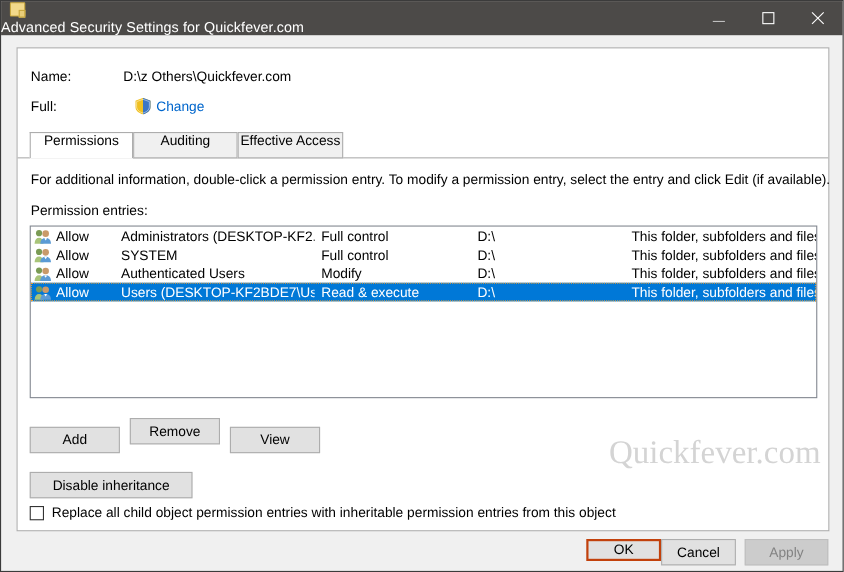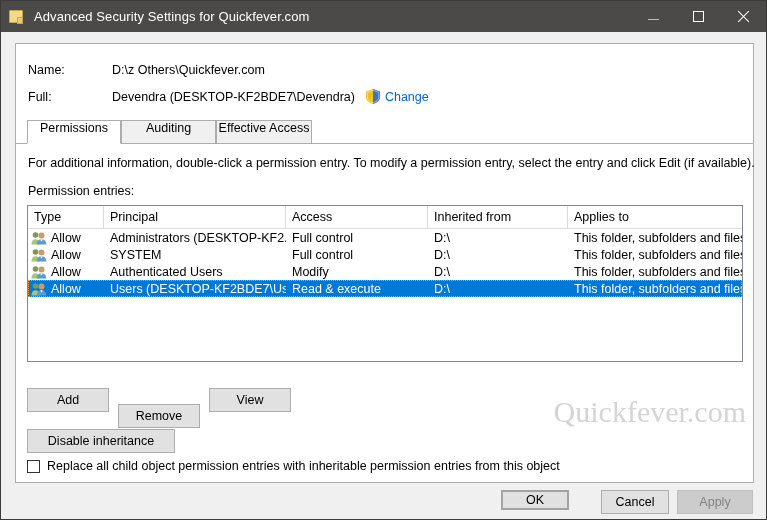--- a/index.html
+++ b/index.html
@@ -28,21 +28,21 @@
   }
 
   
   .titlebar {
     position: absolute;
     left: 0; top: 0;
     width: 765px;
     height: 31px;
     background: #4c4a48;
     display: flex;
-    align-items: center;
+    flex-direction: column;
   }
   .title-icon {
     width: 16px;
     height: 16px;
     margin-left: 8px;
     margin-right: 9px;
     position: relative;
     flex: 0 0 auto;
   }
   .folder-back {
@@ -276,21 +276,21 @@
     font-size: 12.5px;
     color: #000;
     display: flex;
     align-items: center;
     justify-content: center;
     cursor: default;
     padding: 5px;
   }
 
   .btn-add     { left: 11px;  top: 344px; width: 82px;  height: 24px; }
-  .btn-remove  { left: 102px; top: 360px; width: 82px;  height: 24px; }
+  .btn-remove  { left: 102px; top: 336px; width: 82px;  height: 24px; }
   .btn-view    { left: 193px; top: 344px; width: 82px;  height: 24px; }
   .btn-inherit { left: 11px;  top: 385px; width: 148px; height: 24px; }
 
   
   .watermark {
     position: absolute;
     left: 510px;
     top: 351px;
     width: 220px;
     text-align: right;
@@ -329,22 +329,22 @@
     font-size: 12.5px;
     display: flex;
     align-items: center;
     justify-content: center;
     cursor: default;
     border: 1px solid #adadad;
     background: #e1e1e1;
     color: #000;
   }
   .btn-ok {
-    left: 500px; top: 489px; width: 68px; height: 20px;
-    border: 2px solid #a3a3a3;
+    left: 532px; top: 489px; width: 68px; height: 20px;
+    border: 2px solid #c2410c;
   }
   .btn-cancel { left: 600px; top: 489px; width: 68px; height: 24px; }
   .btn-apply {
     left: 676px; top: 489px; width: 76px; height: 24px;
     color: #838383;
     background: #cccccc;
     border-color: #bfbfbf;
     text-align: center;
   }
 </style>
@@ -374,21 +374,20 @@
 
   <div class="panel">
 
     <div class="field-row name">
       <div class="field-label">Name:</div>
       <div class="field-value">D:\z Others\Quickfever.com</div>
     </div>
 
     <div class="field-row owner">
       <div class="field-label">Full:</div>
-      <div class="field-value">Devendra (DESKTOP-KF2BDE7\Devendra)</div>
       <div class="shield">
         <svg width="14" height="15" viewBox="0 0 14 15">
           <path d="M7 0 L14 2.5 L14 8 C14 11.5 10.5 14 7 15 C3.5 14 0 11.5 0 8 L0 2.5 Z" fill="#f0c020"></path>
           <path d="M7 0 L14 2.5 L14 8 C14 11.5 10.5 14 7 15 Z" fill="#3b76c4"></path>
           <path d="M7 1.3 L12.8 3.4 L12.8 8 C12.8 10.9 9.9 13 7 13.8 C4.1 13 1.2 10.9 1.2 8 L1.2 3.4 Z" fill="none" stroke="#ffffff" stroke-width="0.8" opacity="0.55"></path>
         </svg>
       </div>
       <div class="link">Change</div>
     </div>
 
@@ -401,27 +400,20 @@
       </div>
       <div class="tab tab-2">
         <span>Effective Access</span>
       </div>
     </div>
 
     <div class="info-text">For additional information, double-click a permission entry. To modify a permission entry, select the entry and click Edit (if available).</div>
     <div class="entries-label">Permission entries:</div>
 
     <div class="listview">
-      <div class="lv-header">
-        <div class="cell c-type">Type</div>
-        <div class="cell c-princ">Principal</div>
-        <div class="cell c-access">Access</div>
-        <div class="cell c-inherit">Inherited from</div>
-        <div class="cell c-applies">Applies to</div>
-      </div>
 
       <div class="lv-row">
         <div class="cell c-type type-cell">
           <span class="usericon">
             <svg width="16" height="14" viewBox="0 0 16 14">
               <circle cx="4.5" cy="4" r="2.8" fill="#7a9b55"></circle>
               <path d="M0.4 13.5 C0.6 9.9 2.2 8.2 4.5 8.2 C6.8 8.2 8.4 9.9 8.6 13.5 Z" fill="#a8c479"></path>
               <circle cx="10.5" cy="4.4" r="3" fill="#c99a6a"></circle>
               <path d="M5.6 13.5 C5.9 9.7 7.8 8.3 10.5 8.3 C13.2 8.3 15.1 9.7 15.4 13.5 Z" fill="#5b9bd5"></path>
               <path d="M9.2 8.6 L10.5 10.6 L11.8 8.6 L10.5 8.3 Z" fill="#ffffff"></path>

